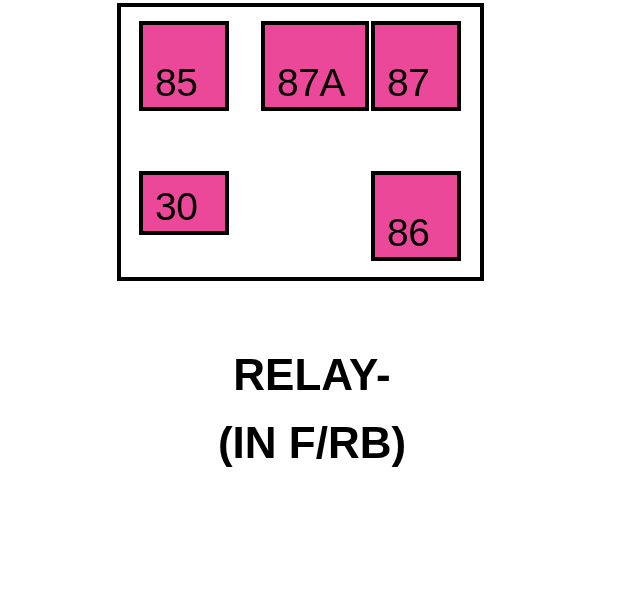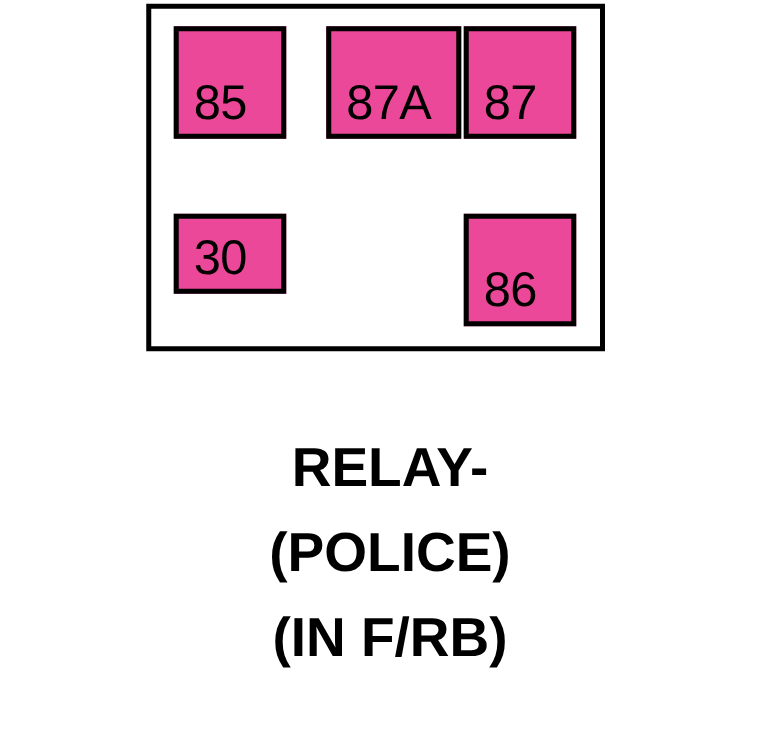--- a/index.html
+++ b/index.html
@@ -95,17 +95,16 @@
   <div class="terminal term-30">
     <span class="term-label">30</span>
   </div>
 
   <div class="terminal term-86">
     <span class="term-label">86</span>
   </div>
 
   <div class="caption">
     <div class="caption-line">RELAY-</div>
-    <div class="caption-line">(POLICE)</div>
     <div class="caption-line">(IN F/RB)</div>
   </div>
 
 </div>
 
 </body></html>

